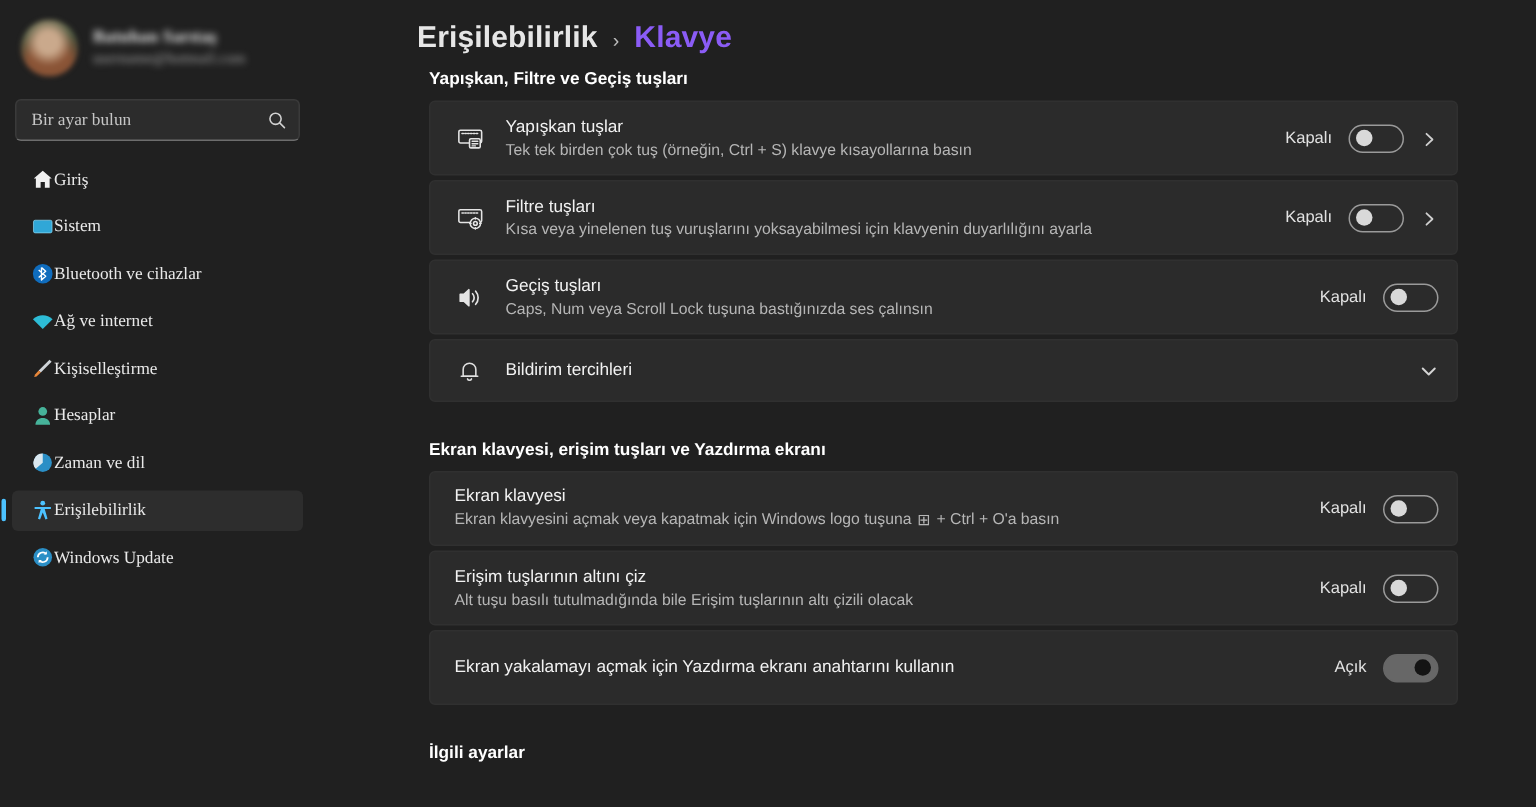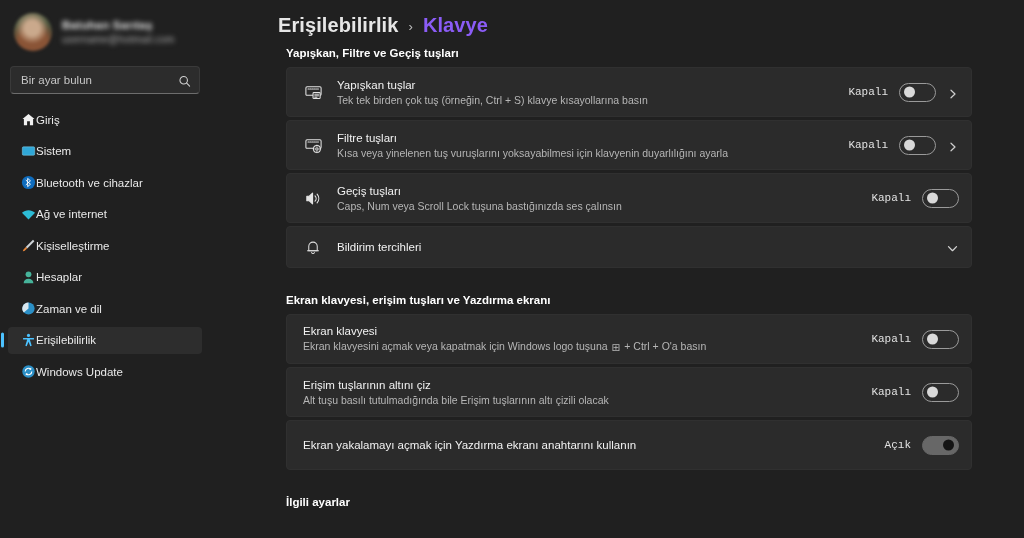--- a/index.html
+++ b/index.html
@@ -23,20 +23,21 @@
   }
 
   
   .sidebar {
     width: 210px;
     min-width: 210px;
     height: 482px;
     background: #202020;
     padding: 0;
     position: relative;
+    font-family: Liberation Serif, serif;
   }
 
   .account {
     display: flex;
     align-items: center;
     gap: 10px;
     padding: 12px 12px 10px 14px;
     height: 62px;
   }
 
@@ -251,21 +252,20 @@
     align-items: center;
     gap: 11px;
     flex: 0 0 auto;
   }
 
   .toggle-state {
     font-size: 11px;
     color: #e2e2e2;
     min-width: 36px;
     text-align: right;
-    font-family: Liberation Mono, monospace;
   }
 
   .toggle {
     width: 37px;
     height: 19px;
     border-radius: 10px;
     border: 1px solid #9a9a9a;
     background: transparent;
     position: relative;
     cursor: default;

